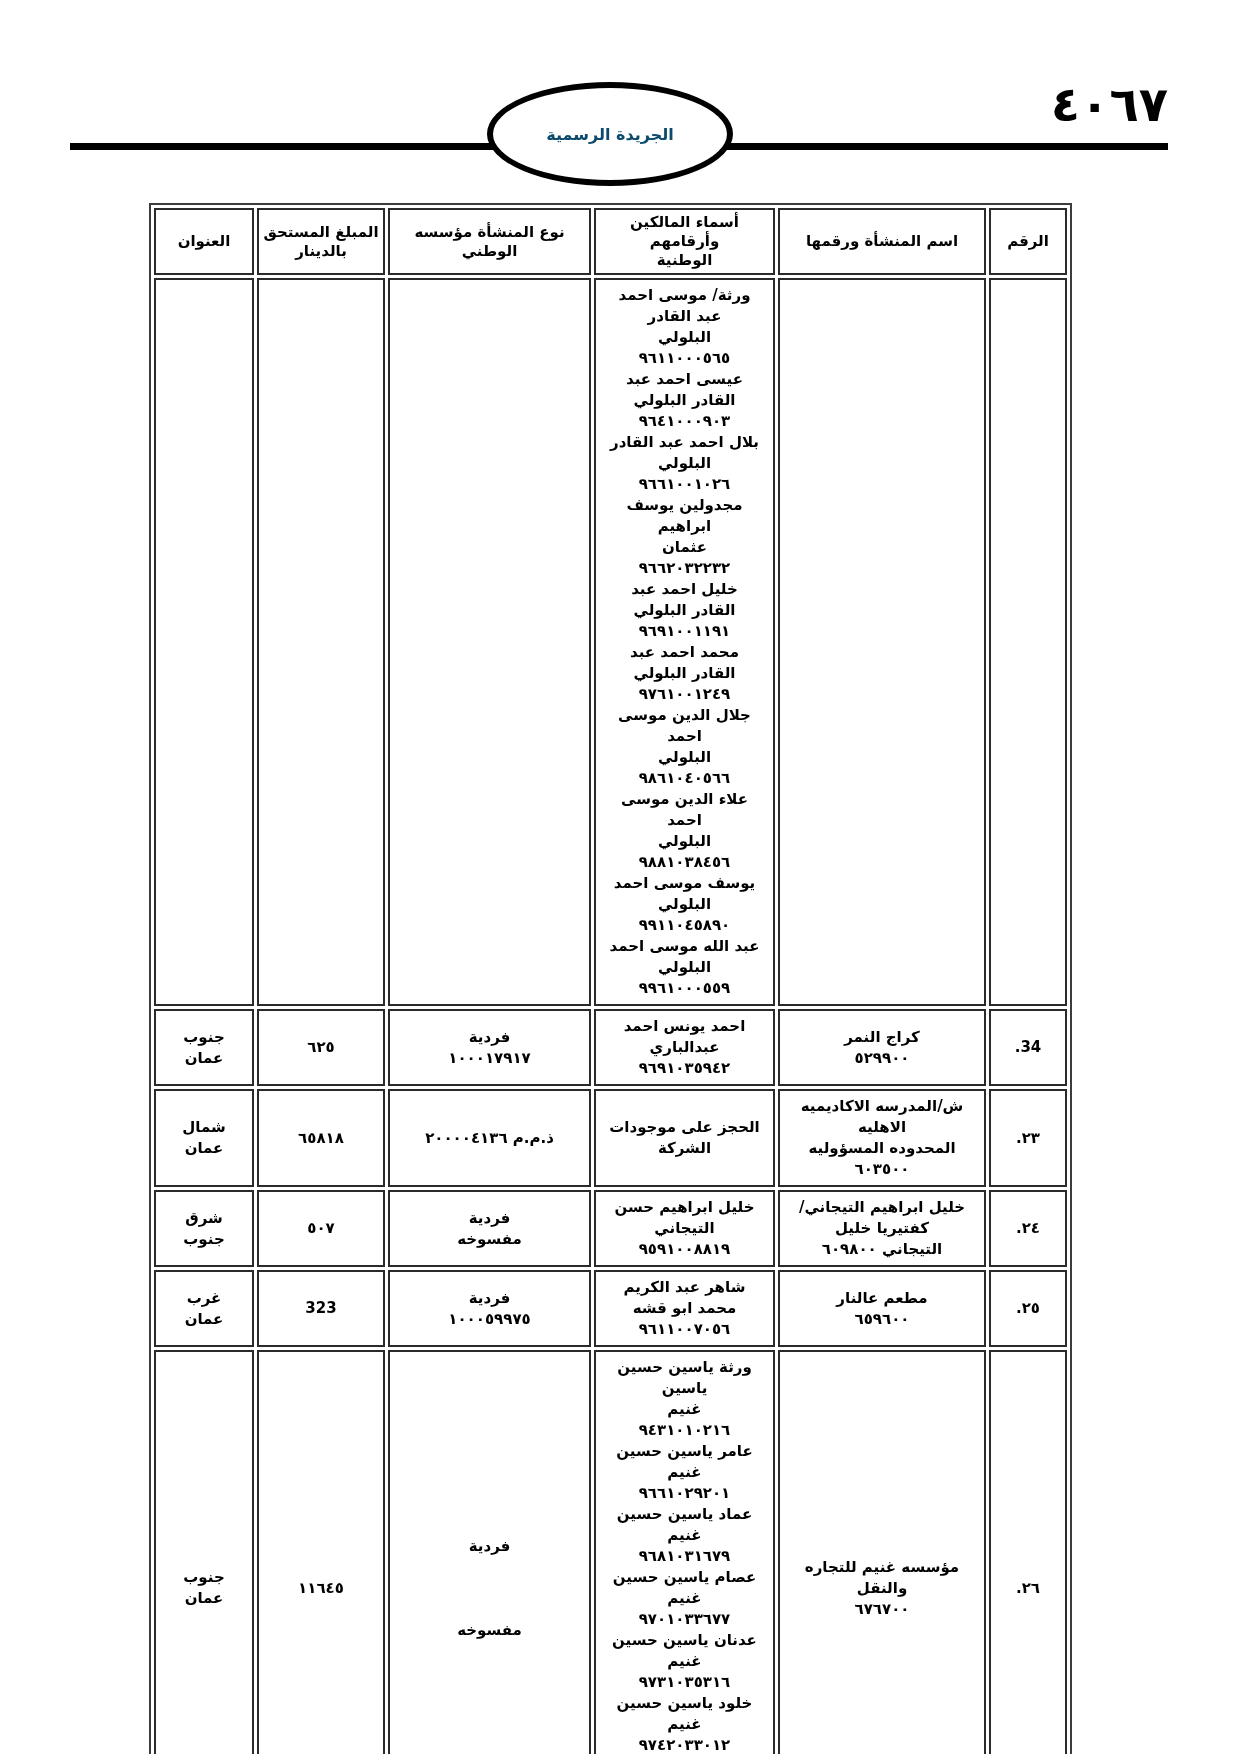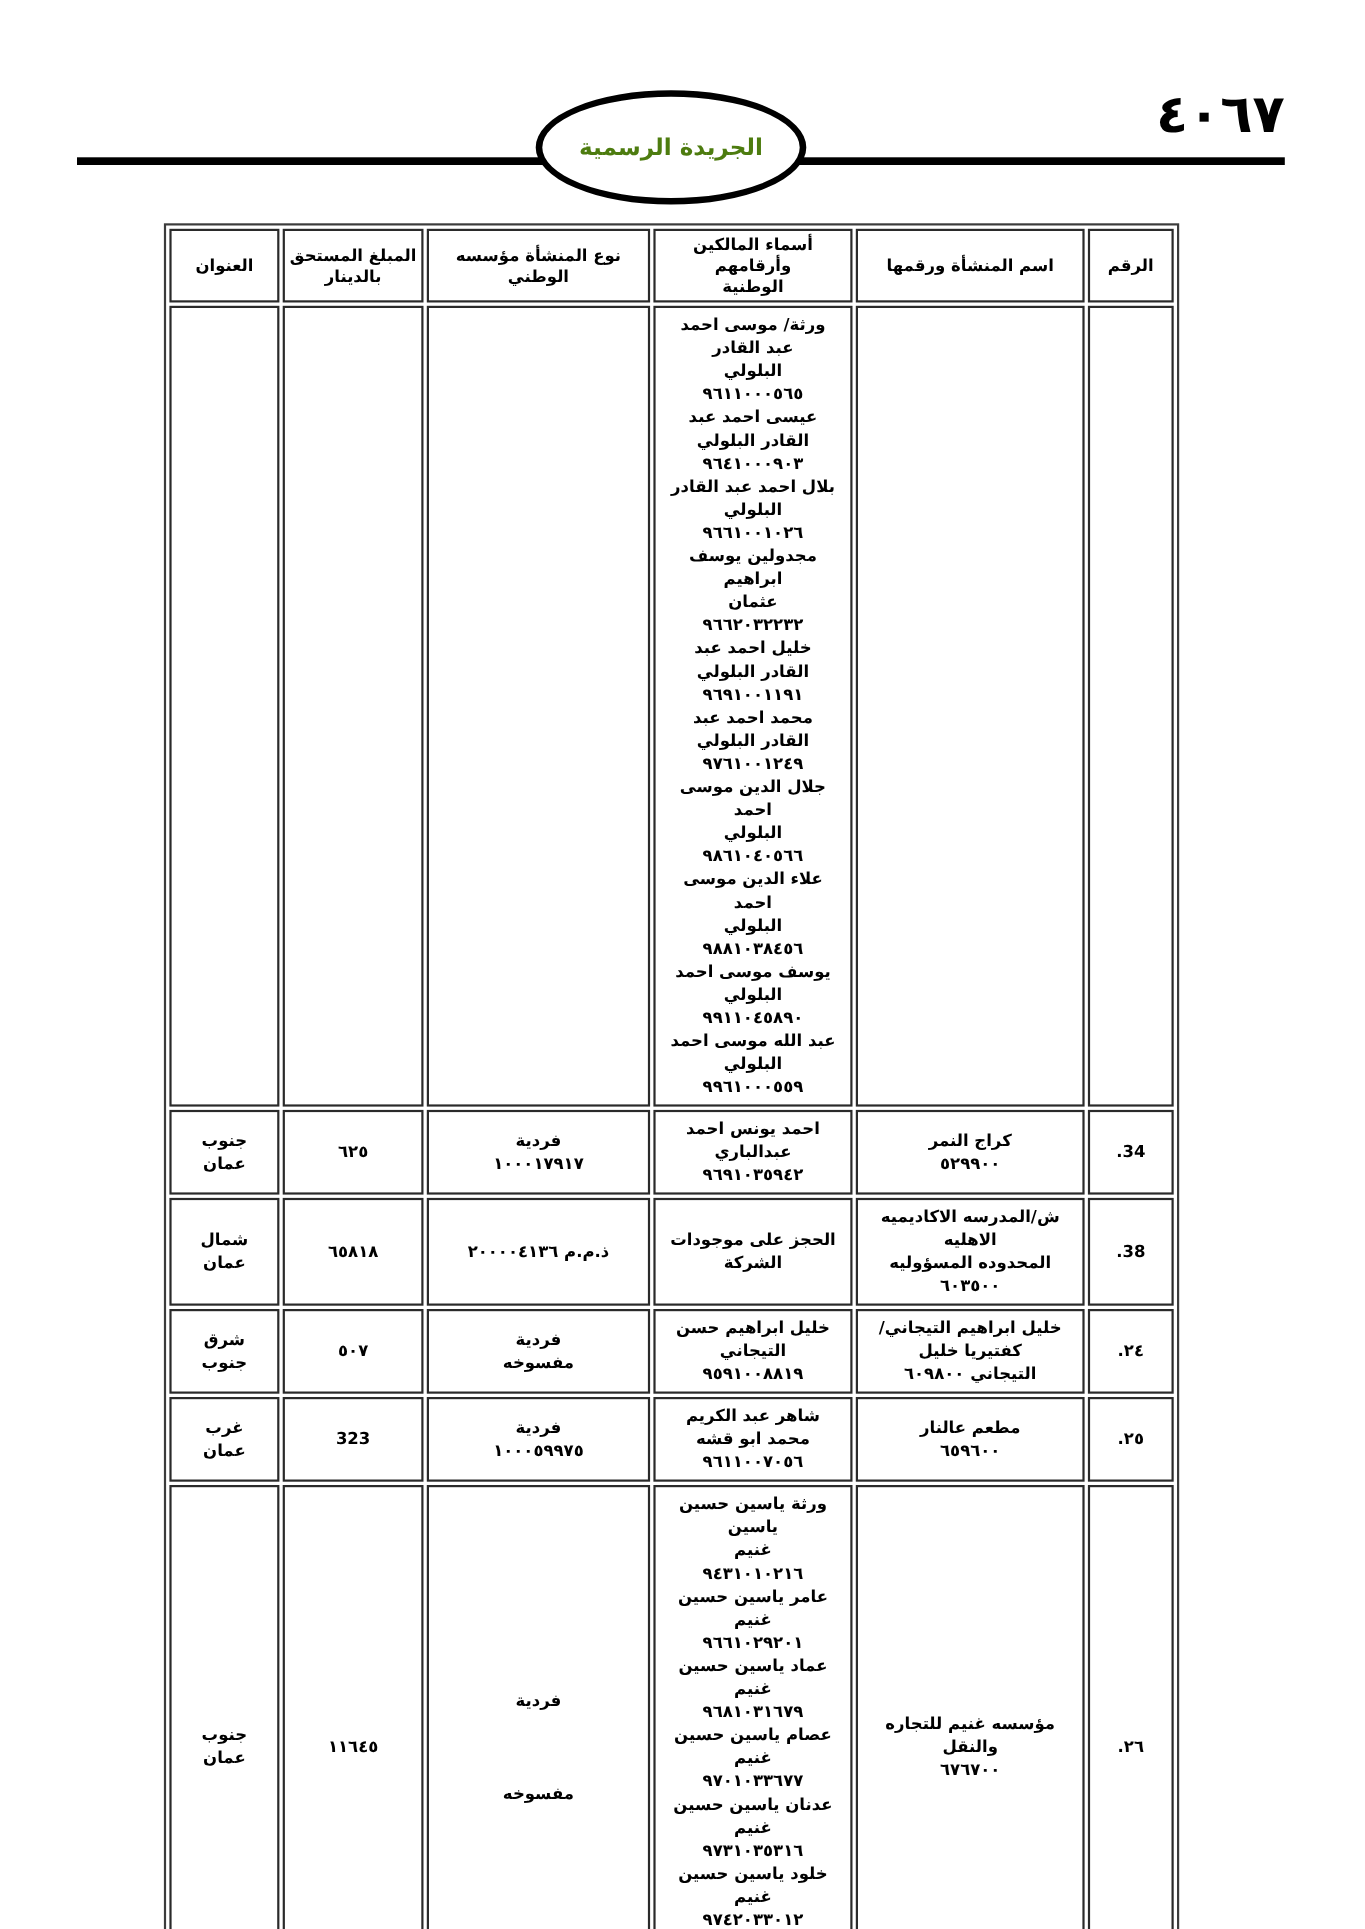--- a/index.html
+++ b/index.html
@@ -17,21 +17,21 @@
   .rule{
     position:absolute;top:143px;left:70px;width:1098px;height:7px;
     background:#000;z-index:1;
   }
   .banner-ellipse{
     position:absolute;top:82px;left:487px;width:234px;height:92px;
     background:#fff;border:6px solid #000;border-radius:50%;
     z-index:2;display:flex;align-items:center;justify-content:center;
   }
   .banner-ellipse span{
-    font-size:21px;font-weight:bold;color:#4d7c0f;white-space:nowrap;
+    font-size:16px;font-weight:bold;color:#0c4a6e;white-space:nowrap;
   }
   
   .gazette-table-wrap{
     position:absolute;top:203px;right:169px;width:916px;
   }
   table.gazette{
     width:100%;table-layout:fixed;
     border-collapse:separate;border-spacing:3px;
     border:2px solid #3c3c3c;background:#fff;
   }
@@ -117,21 +117,21 @@
     <td class="c-name">كراج النمر
 ٥٢٩٩٠٠</td>
     <td class="c-owners">احمد يونس احمد عبدالباري
 ٩٦٩١٠٣٥٩٤٢</td>
     <td class="c-type">فردية
 ١٠٠٠١٧٩١٧</td>
     <td class="c-amount">٦٢٥</td>
     <td class="c-address">جنوب عمان</td>
   </tr>
         <tr>
-    <td class="c-num">38.</td>
+    <td class="c-num">٢٣.</td>
     <td class="c-name">ش/المدرسه الاكاديميه الاهليه
 المحدوده المسؤوليه ٦٠٣٥٠٠</td>
     <td class="c-owners">الحجز على موجودات الشركة</td>
     <td class="c-type">ذ.م.م ٢٠٠٠٠٤١٣٦</td>
     <td class="c-amount">٦٥٨١٨</td>
     <td class="c-address">شمال عمان</td>
   </tr>
         <tr>
     <td class="c-num">٢٤.</td>
     <td class="c-name">خليل ابراهيم التيجاني/كفتيريا خليل

